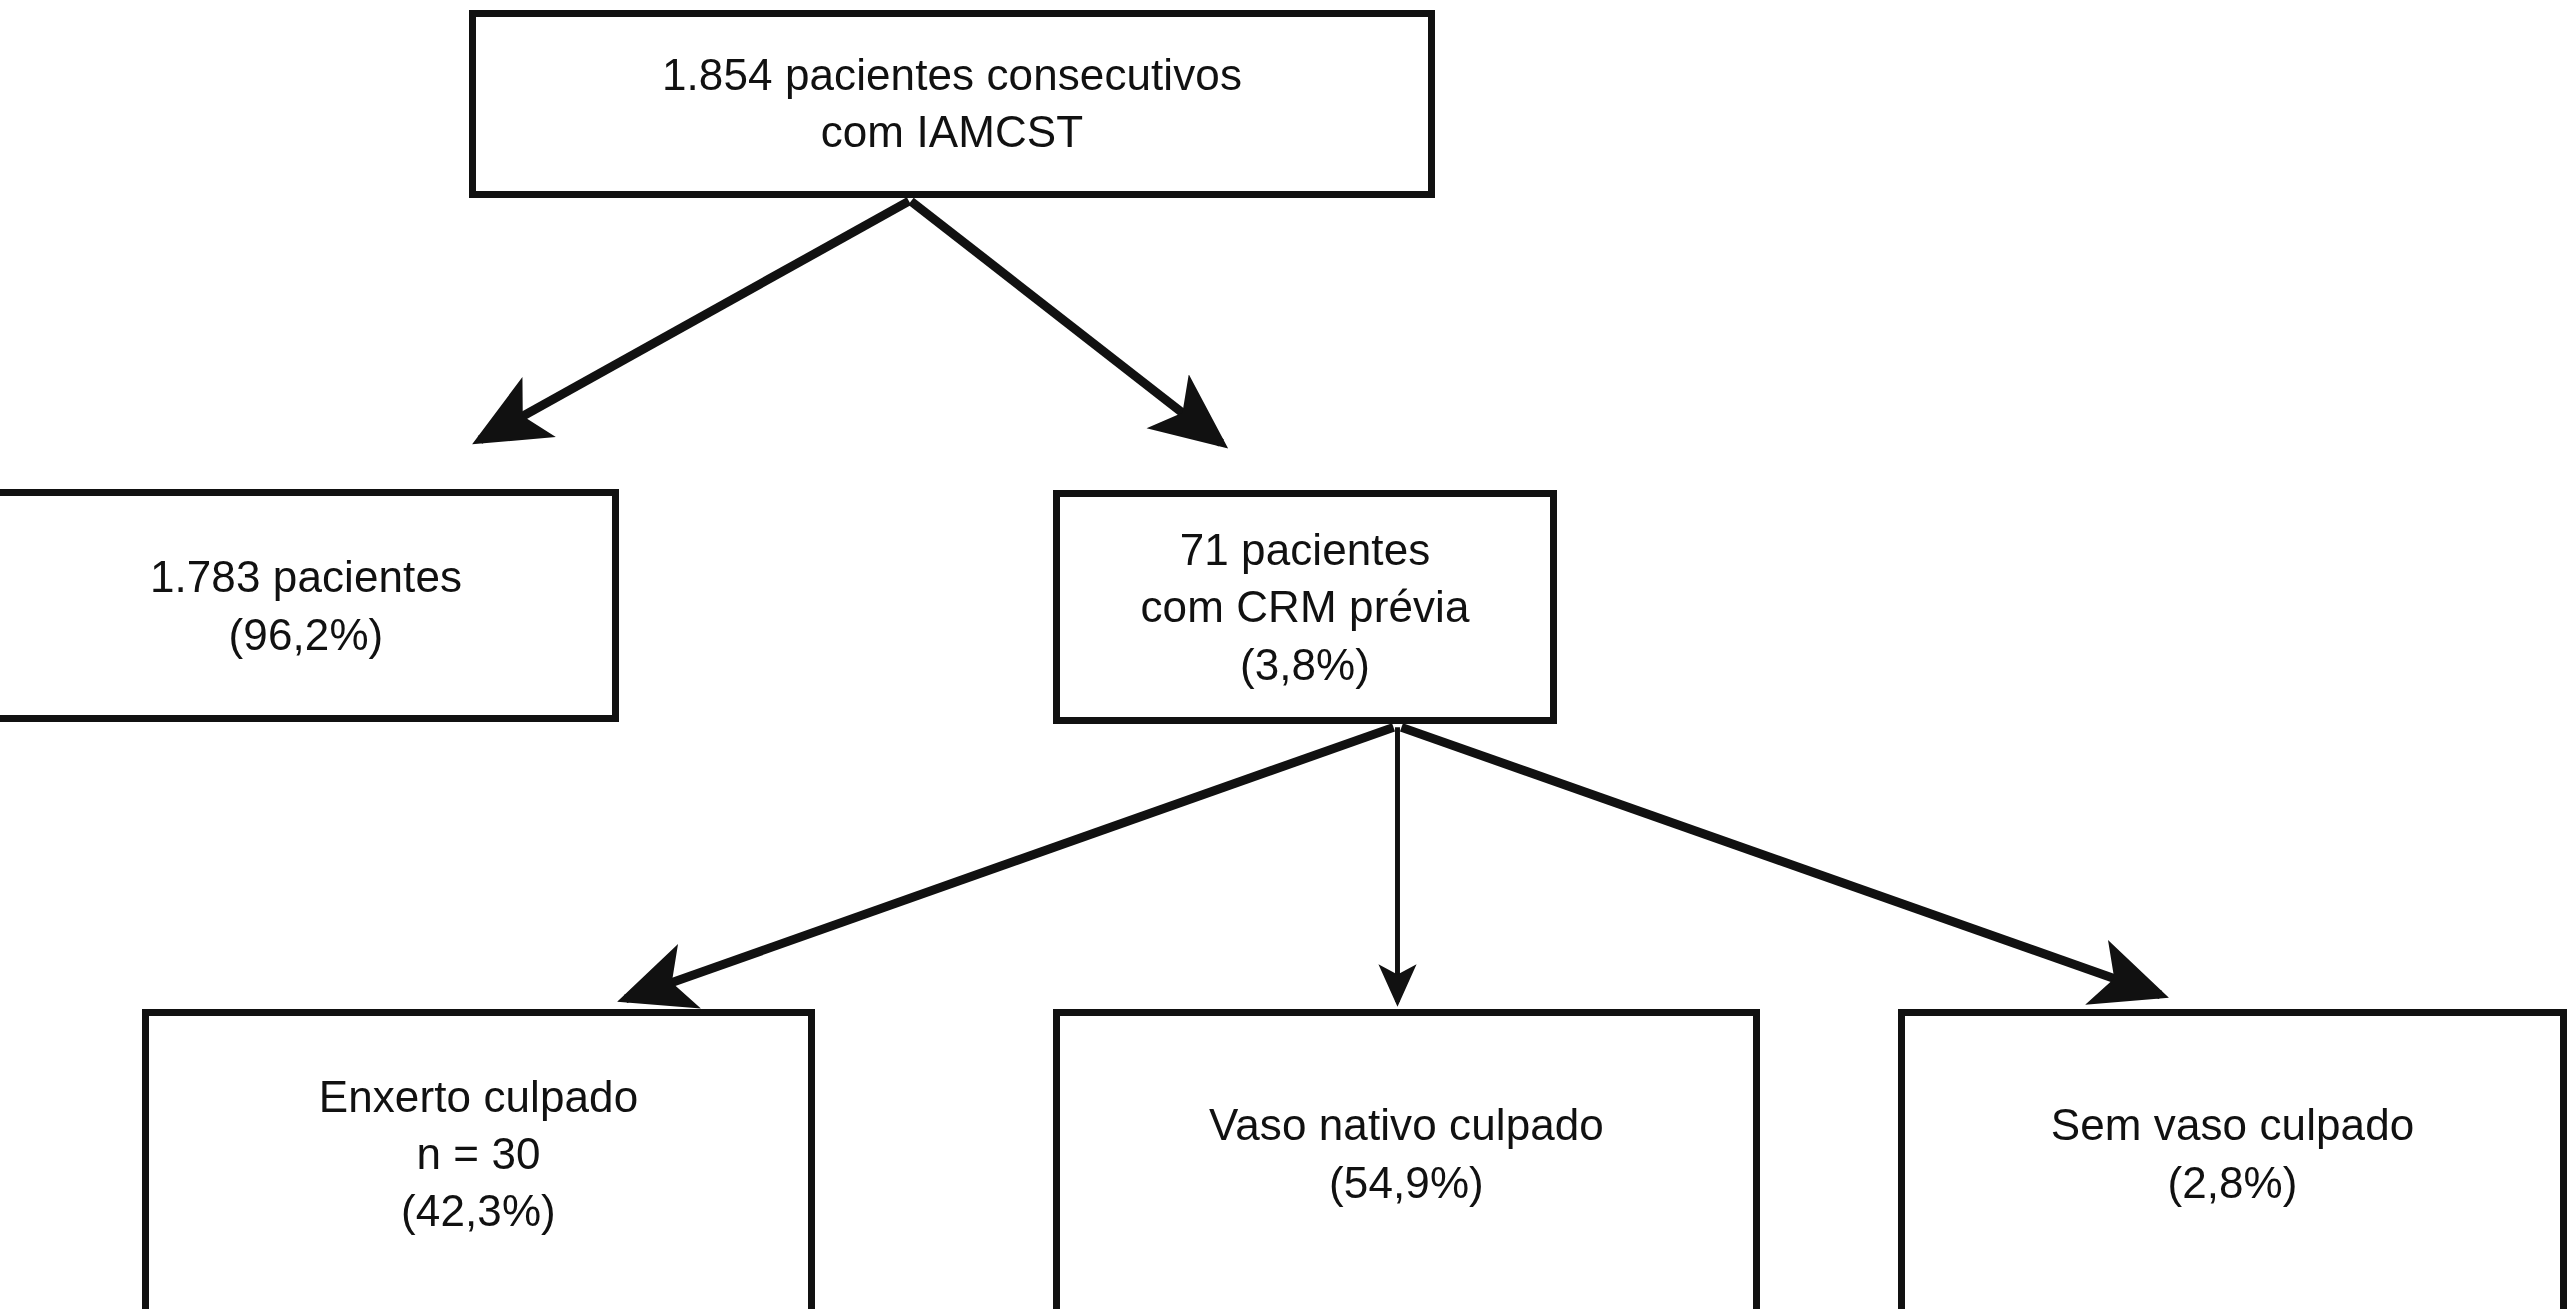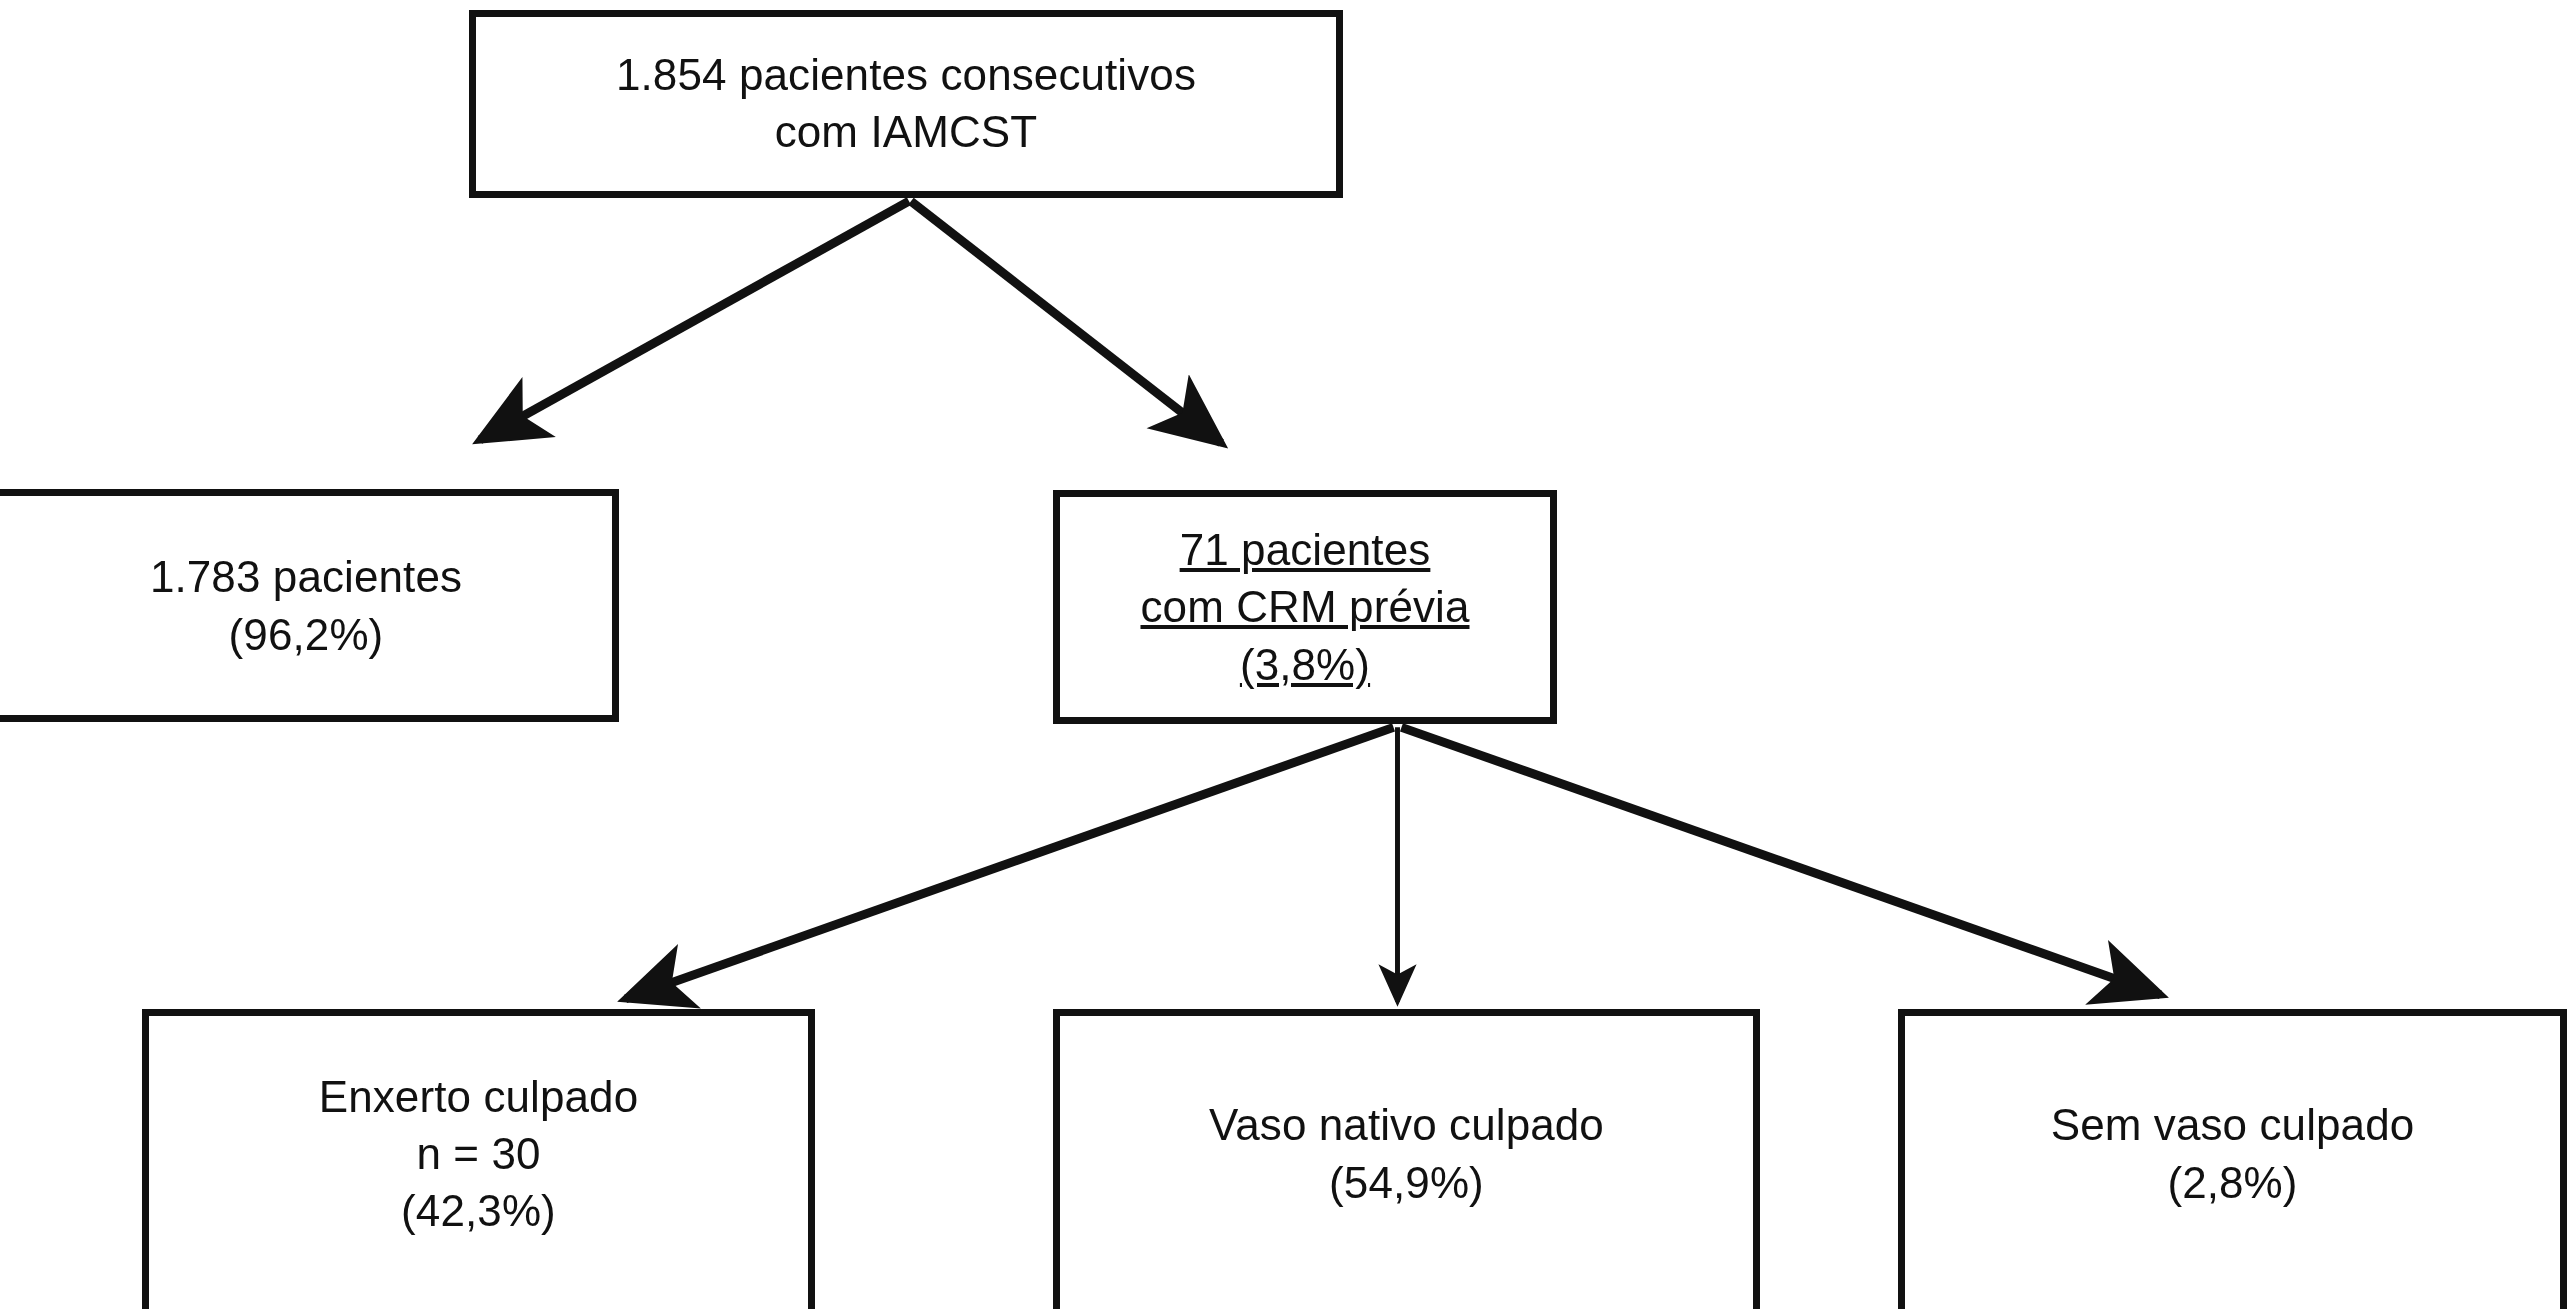--- a/index.html
+++ b/index.html
@@ -36,23 +36,23 @@
     font-family: "Liberation Sans", sans-serif;
     font-size: 44px;
     line-height: 1.30;
     letter-spacing: 0.1px;
   }
   .node-line {
     display: block;
     white-space: nowrap;
   }
   
-  #node-root        { left: 469px;  top: 10px;   width: 874px; height: 188px; }
+  #node-root        { left: 469px;  top: 10px;   width: 966px; height: 188px; }
   #node-no-cabg     { left: -7px;   top: 489px;  width: 626px; height: 233px; }
-  #node-prior-cabg  { left: 1053px; top: 490px;  width: 504px; height: 234px; text-decoration: underline; }
+  #node-prior-cabg  { left: 1053px; top: 490px;  width: 504px; height: 234px; }
   #node-graft       { left: 142px;  top: 1009px; width: 673px; height: 307px; }
   #node-native      { left: 1053px; top: 1009px; width: 707px; height: 307px; }
   #node-none        { left: 1898px; top: 1009px; width: 669px; height: 307px; }
 
   
   #node-root .node-stack { margin-top: -2px; }
   
   #node-graft .node-stack,
   #node-native .node-stack,
   #node-none .node-stack { margin-top: -18px; }

